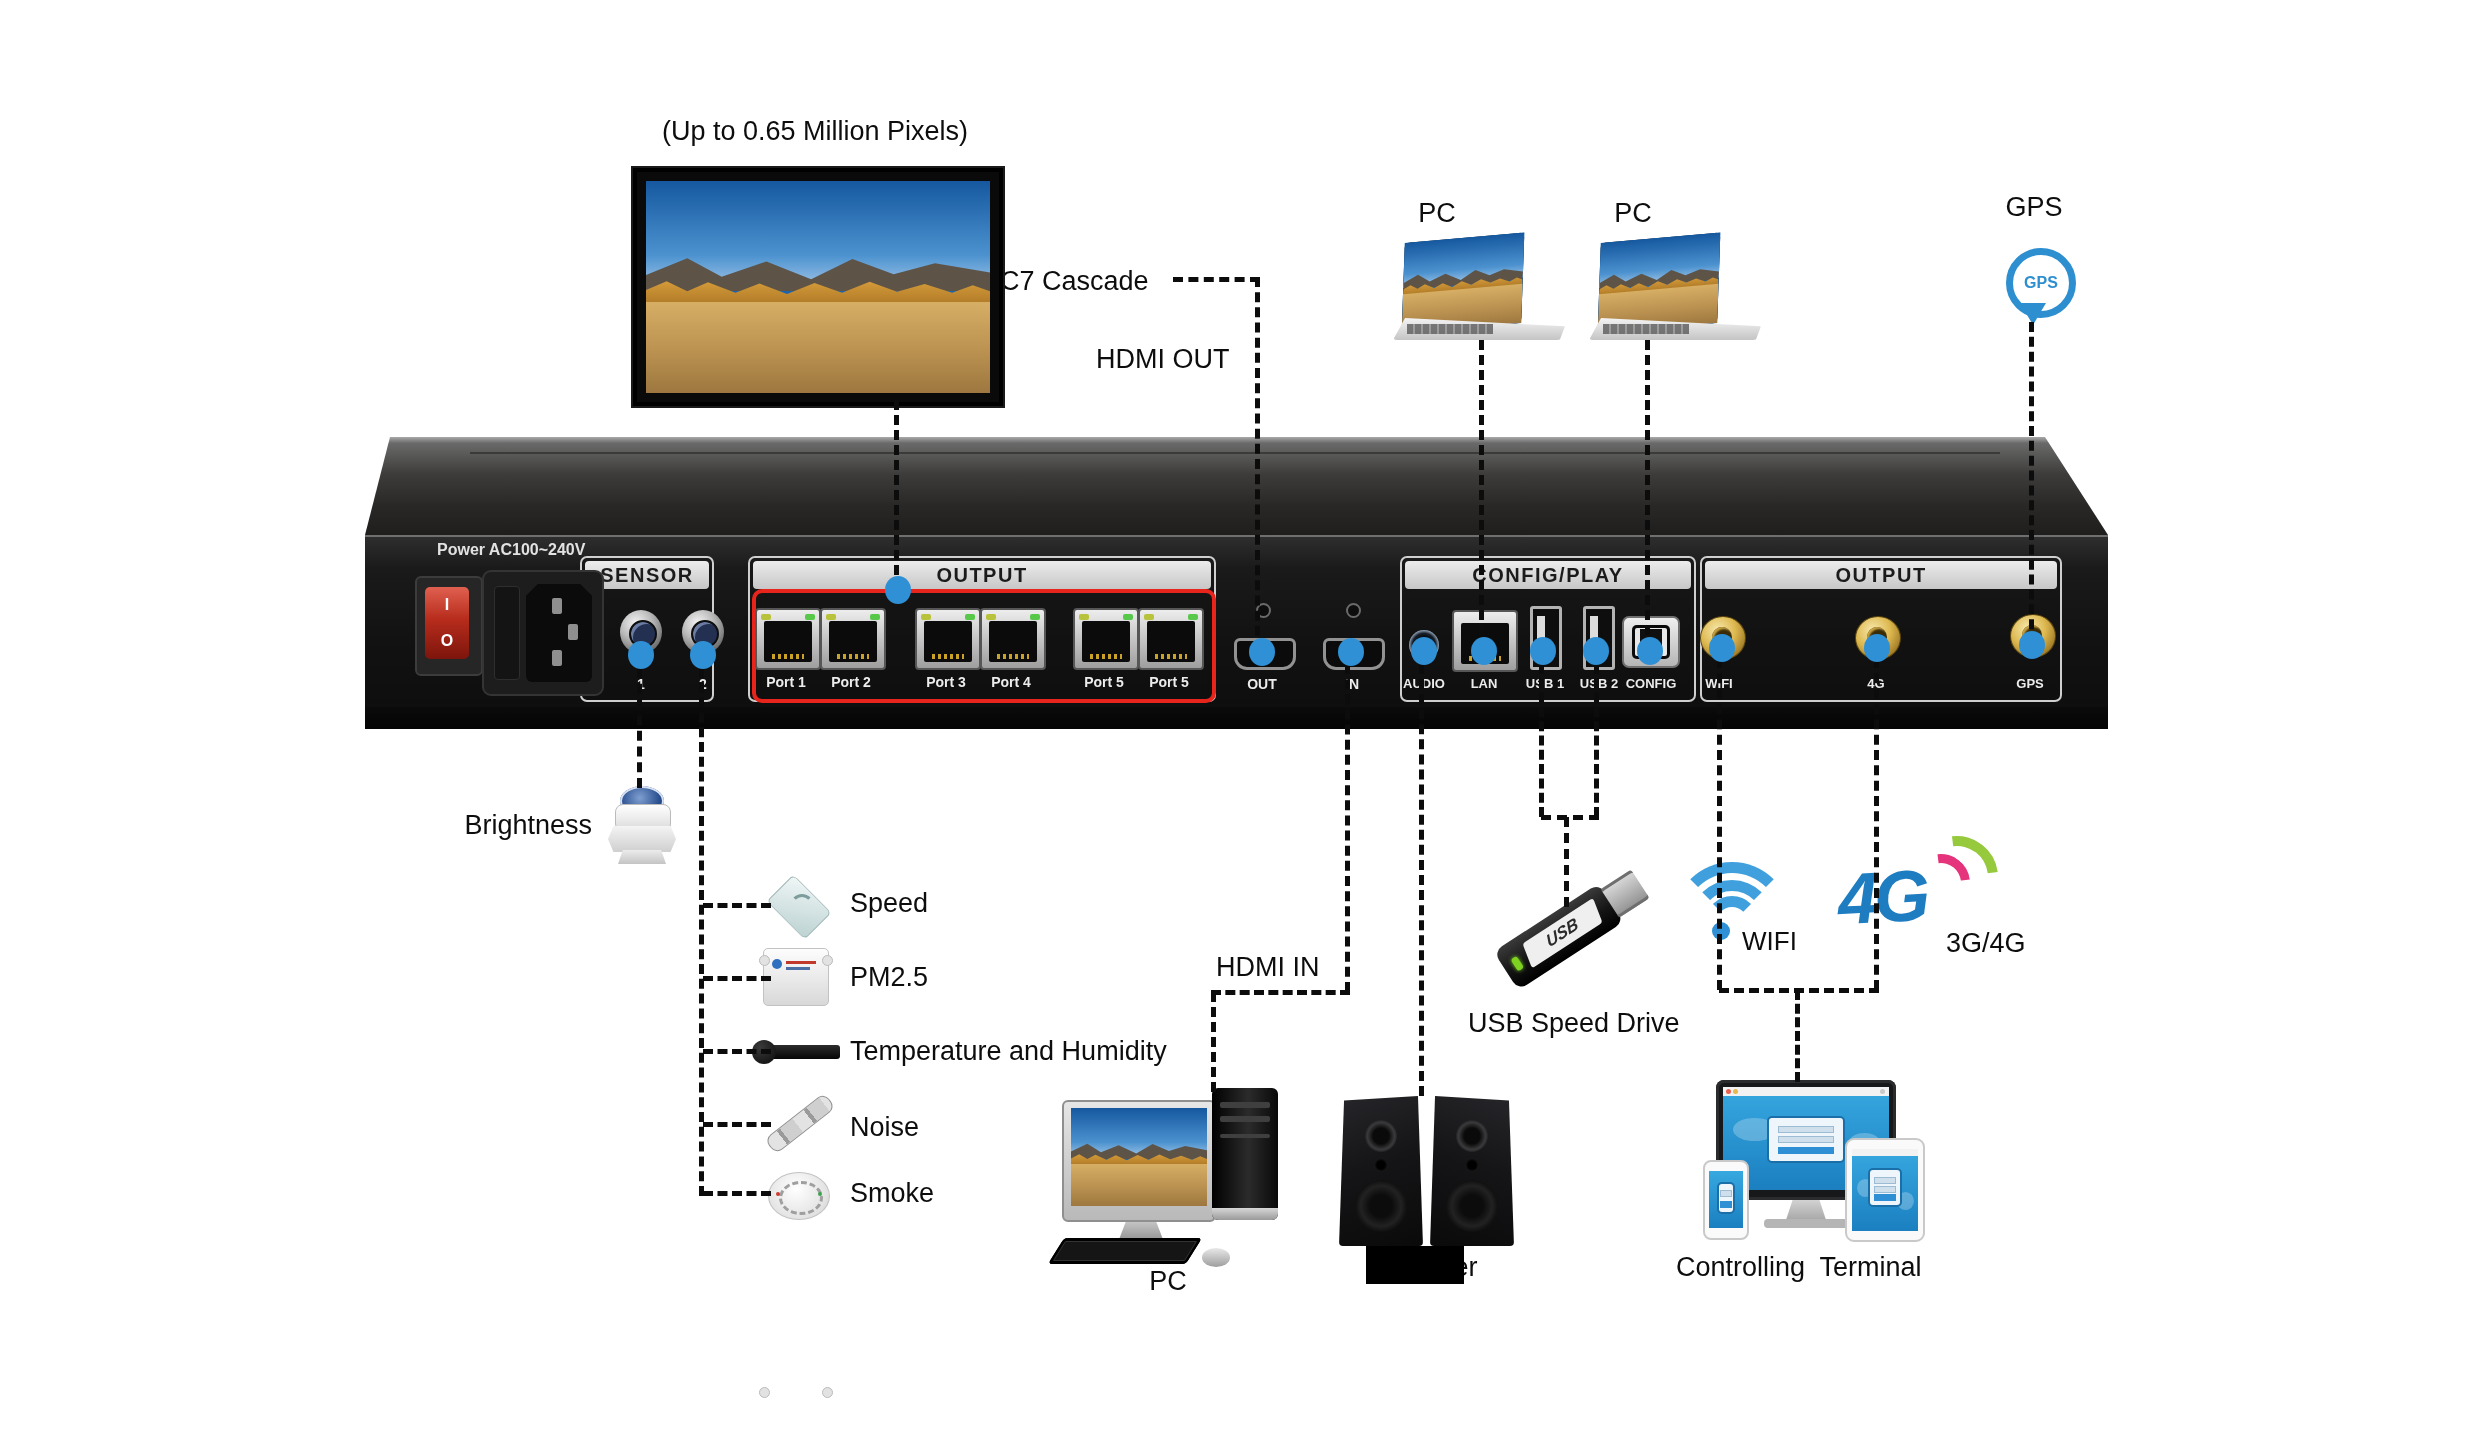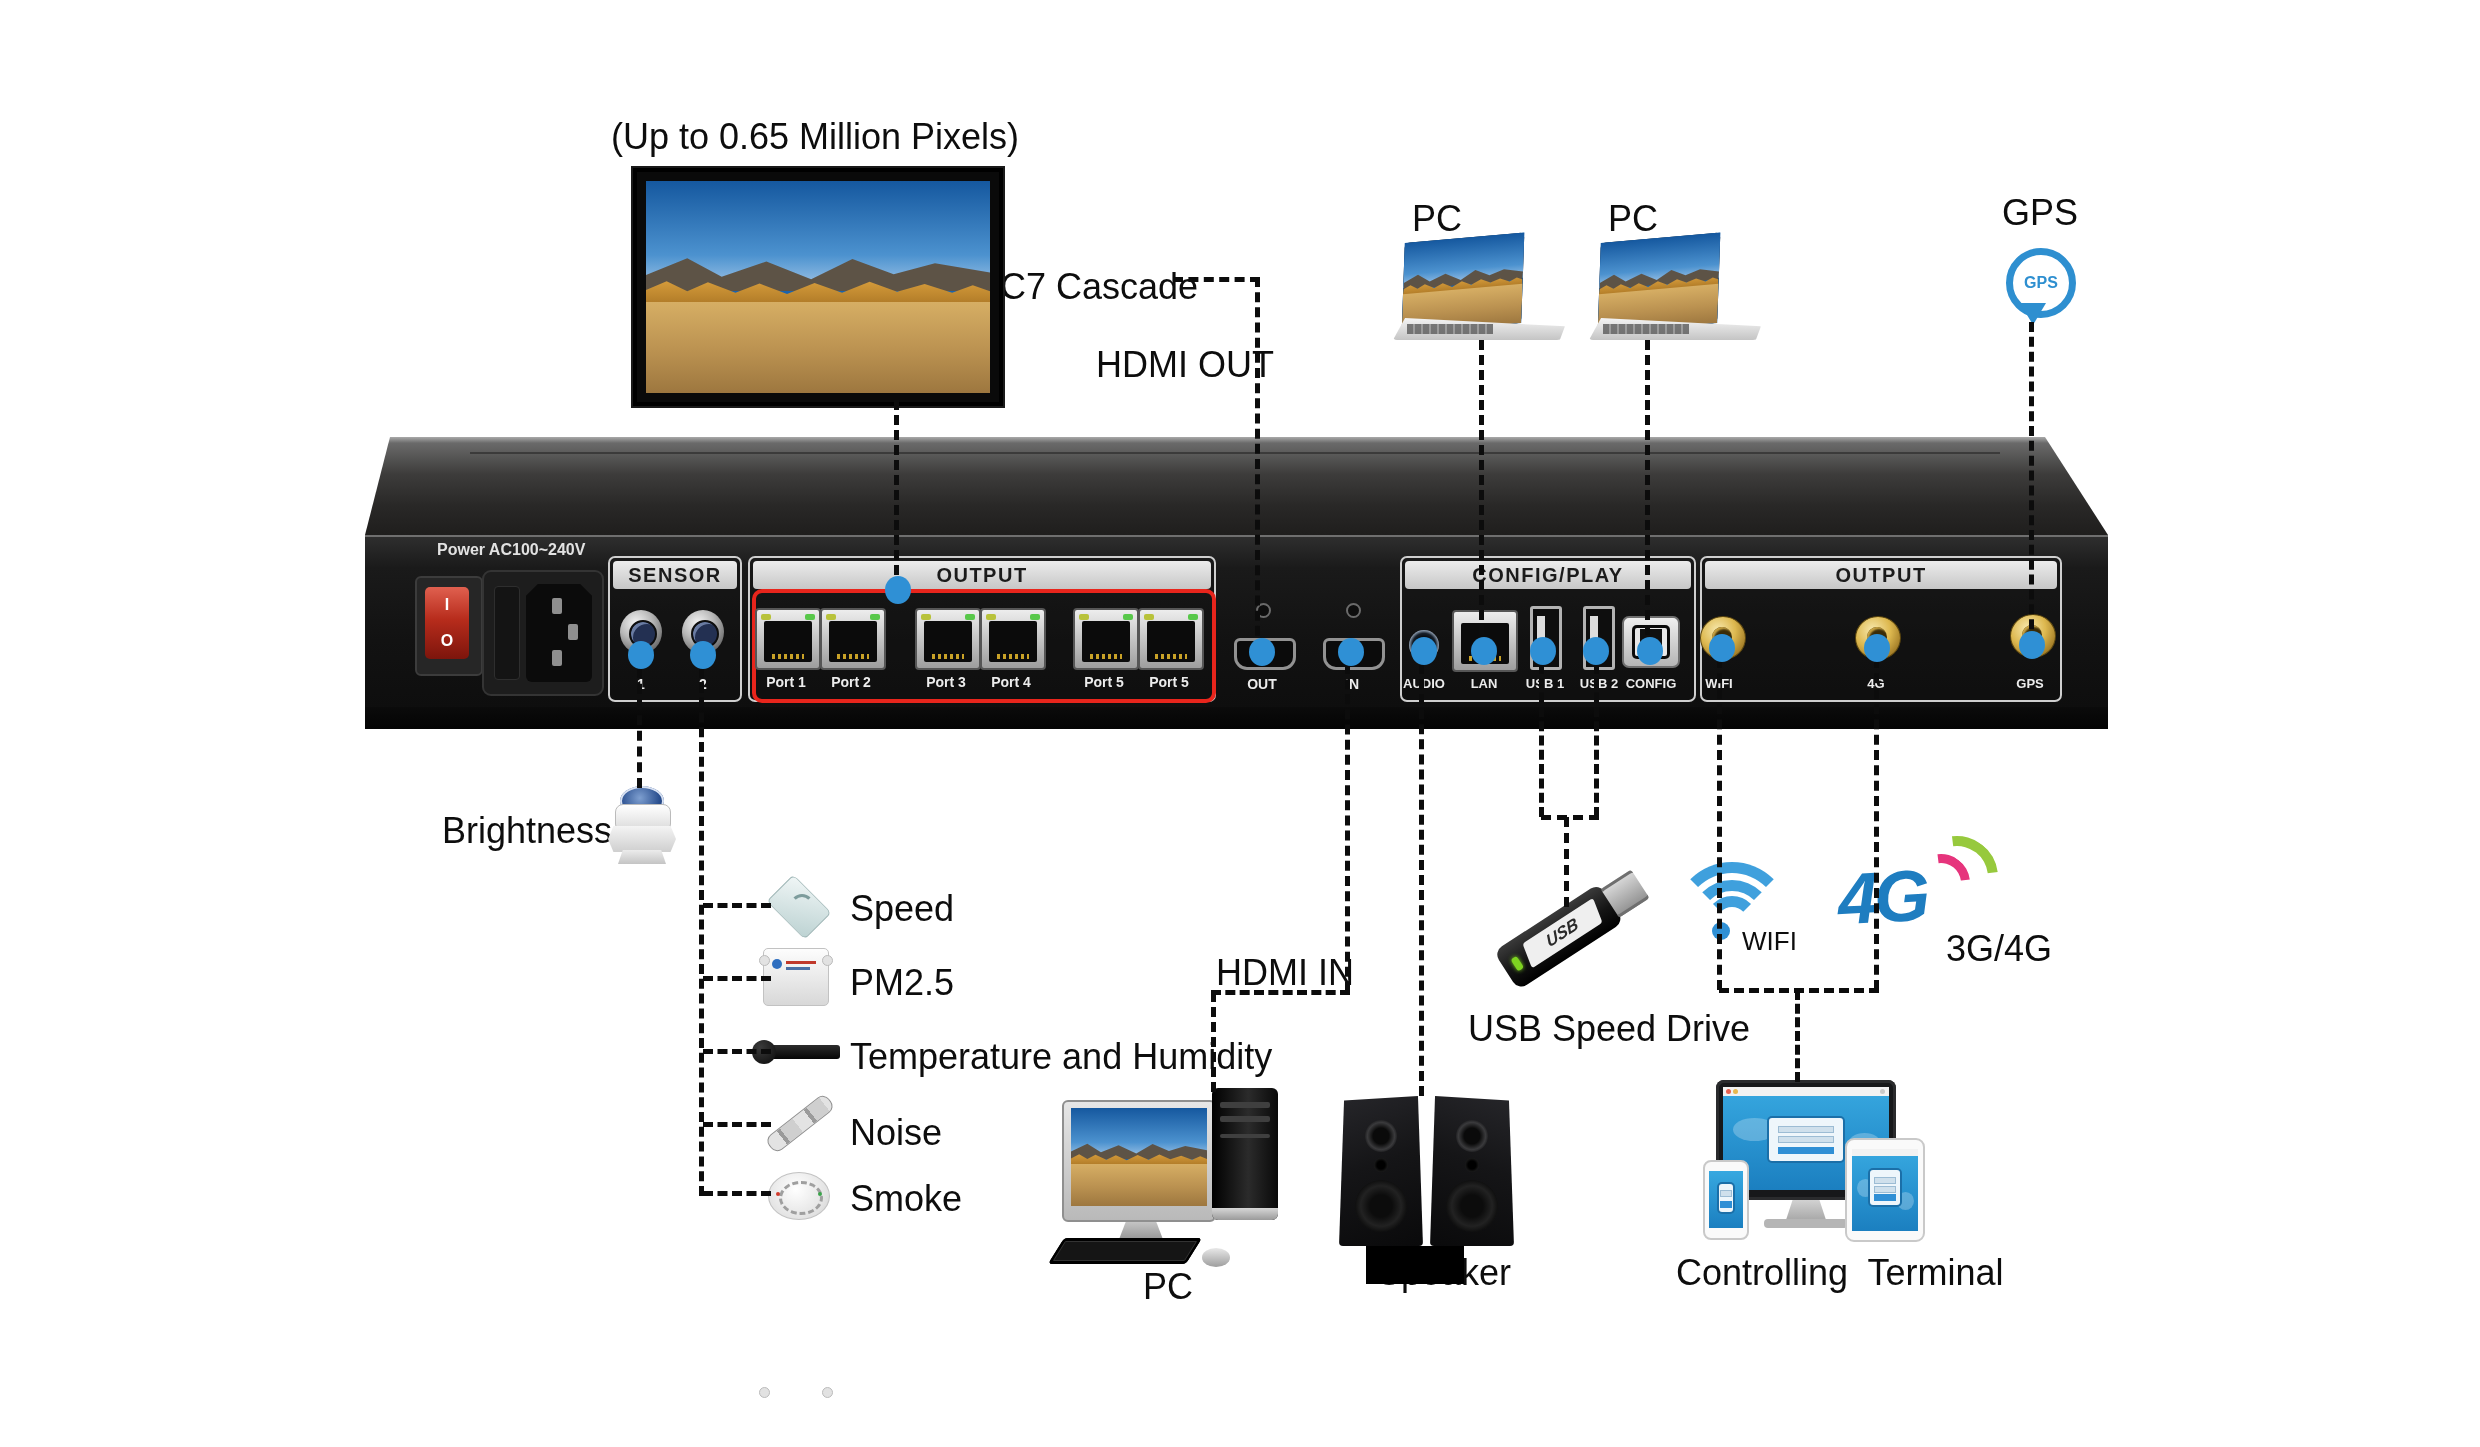--- a/index.html
+++ b/index.html
@@ -1,20 +1,20 @@
 <!DOCTYPE html>
 <html><head>
 <meta charset="utf-8">
 <style>
   html,body{margin:0;padding:0;background:#fff;}
   #canvas{position:relative;width:2480px;height:1447px;background:#ffffff;overflow:hidden;
           font-family:"Liberation Sans",sans-serif;color:#111;}
   .lbl{position:absolute;font-family:"Liberation Sans",sans-serif;color:#0d0d0d;white-space:pre;}
   .lbl-lg{font-size:28px;letter-spacing:.5px;}
-  .lbl-md{font-size:36px;}
+  .lbl-md{font-size:27px;}
   
   .dv{position:absolute;width:0;border-left:5px dashed #0c0c0c;z-index:5;}
   .dh{position:absolute;height:0;border-top:5px dashed #0c0c0c;z-index:5;}
   
   .cdot{position:absolute;width:26px;height:28px;border-radius:50%;background:#2F90D5;z-index:6;}
   
   .chassis-top{position:absolute;left:365px;top:437px;width:1743px;height:98px;z-index:1;
     background:linear-gradient(180deg,#a9a9a9 0,#6a6a6a 6px,#3d3c3b 38%,#292827 70%,#1f1e1d 100%);
     clip-path:polygon(25px 0,1680px 0,1743px 98px,0 98px);}
   .chassis-seam{position:absolute;left:470px;top:452px;width:1530px;height:2px;background:rgba(20,20,20,.45);z-index:2;}
@@ -260,21 +260,21 @@
     </div>
   </div>
   <div class="inlet">
     <div class="fuse"></div>
     <div class="c14"></div>
     <div class="pin" style="left:68px;top:26px;"></div>
       <div class="pin" style="left:68px;top:78px;"></div>
       <div class="pin" style="left:84px;top:52px;"></div>
   </div>
 
-  <div class="section" style="left:608px;width:130px;">
+  <div class="section" style="left:580px;width:130px;">
     <div class="strip">
         <span>SENSOR</span>
       </div>
   </div>
   <div class="din" style="left:620px;top:610px;">
       <i></i>
     </div>
   <div class="din" style="left:682px;top:610px;">
       <i></i>
     </div>

